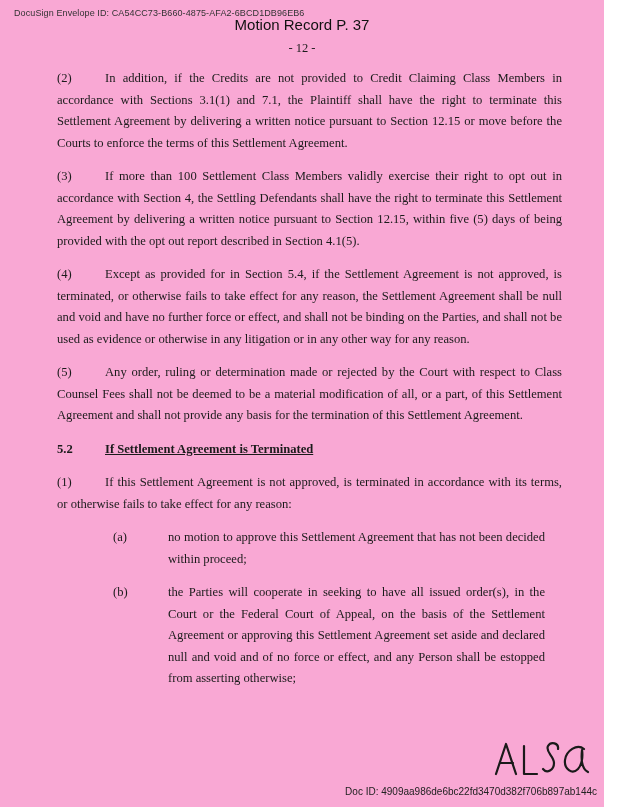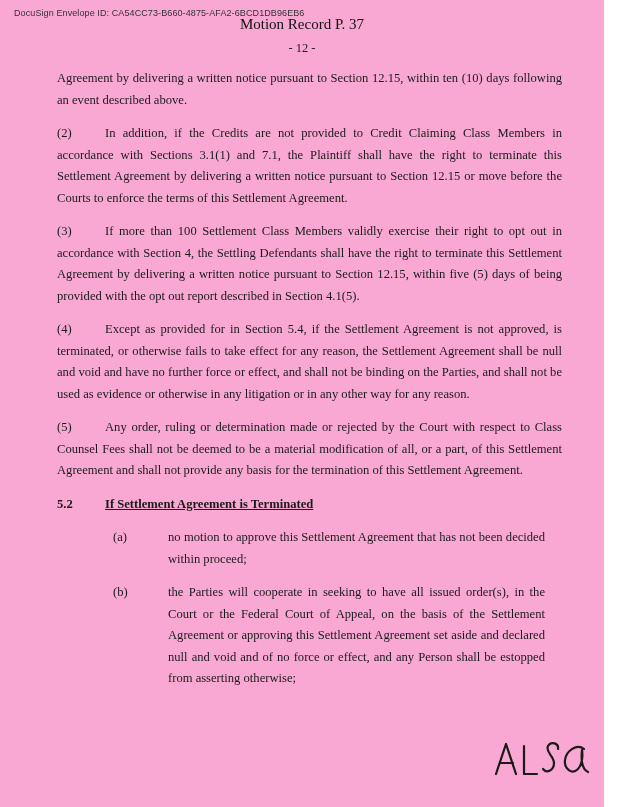--- a/index.html
+++ b/index.html
@@ -13,21 +13,21 @@
   }
   .docusign-line{
     position:absolute;left:14px;top:8px;
     font-family:"Liberation Sans", sans-serif;
     font-size:9px;color:#333333;letter-spacing:0.1px;
     white-space:nowrap;
   }
   .stamp{
     position:absolute;left:0;top:16px;width:100%;
     text-align:center;
-    font-family:Liberation Serif, serif;
+    font-family:Liberation Sans, sans-serif;
     font-size:15px;color:#111111;
   }
   .page-number{
     position:absolute;left:0;top:41px;width:100%;
     text-align:center;
     font-size:12.5px;color:#1b1b1b;
   }
   .body-text{
     position:absolute;left:57px;top:68px;width:505px;
     font-size:12.6px;line-height:21.5px;
@@ -72,23 +72,20 @@
 <div class="page">
 
   <div class="docusign-line">DocuSign Envelope ID: CA54CC73-B660-4875-AFA2-6BCD1DB96EB6</div>
 
   <div class="stamp">Motion Record P. 37</div>
 
   <div class="page-number">- 12 -</div>
 
   <div class="body-text">
 
-    <p class="para">
-      <span>Agreement by delivering a written notice pursuant to Section 12.15, within ten (10) days following an event described above.</span>
-    </p>
 
     <p class="para">
       <span class="pnum">(2)</span><span>In addition, if the Credits are not provided to Credit Claiming Class Members in accordance with Sections 3.1(1) and 7.1, the Plaintiff shall have the right to terminate this Settlement Agreement by delivering a written notice pursuant to Section 12.15 or move before the Courts to enforce the terms of this Settlement Agreement.</span>
     </p>
 
     <p class="para">
       <span class="pnum">(3)</span><span>If more than 100 Settlement Class Members validly exercise their right to opt out in accordance with Section 4, the Settling Defendants shall have the right to terminate this Settlement Agreement by delivering a written notice pursuant to Section 12.15, within five (5) days of being provided with the opt out report described in Section 4.1(5).</span>
     </p>
 
     <p class="para">
@@ -96,20 +93,23 @@
     </p>
 
     <p class="para">
       <span class="pnum">(5)</span><span>Any order, ruling or determination made or rejected by the Court with respect to Class Counsel Fees shall not be deemed to be a material modification of all, or a part, of this Settlement Agreement and shall not provide any basis for the termination of this Settlement Agreement.</span>
     </p>
 
     <p class="heading">
       <span class="pnum">5.2</span><span>If Settlement Agreement is Terminated</span>
     </p>
 
+    <p class="para">
+      <span class="pnum">(1)</span><span>If this Settlement Agreement is not approved, is terminated in accordance with its terms, or otherwise fails to take effect for any reason:</span>
+    </p>
 
     <div class="sub-item">
       <span class="sub-label">(a)</span>
       <div class="sub-text">no motion to approve this Settlement Agreement that has not been decided within proceed;</div>
     </div>
 
     <div class="sub-item">
       <span class="sub-label">(b)</span>
       <div class="sub-text">the Parties will cooperate in seeking to have all issued order(s), in the Court or the Federal Court of Appeal, on the basis of the Settlement Agreement or approving this Settlement Agreement set aside and declared null and void and of no force or effect, and any Person shall be estopped from asserting otherwise;</div>
     </div>
@@ -121,14 +121,15 @@
     <path d="M4,36 L14,6 L24,36"></path>
     <path d="M8,25 L21,25"></path>
 
     <path d="M32,8 L32,36 L45,36"></path>
 
     <path d="M66,11 C67,5 59,3 56,8 C53,14 62,18 62,25 C62,32 55,36 51,31"></path>
 
     <path d="M92,11 C85,5 74,13 73,22 C72,31 80,37 86,31 C90,27 91,18 90,12 C89,21 90,31 96,34"></path>
   </svg>
 
+  <div class="doc-id">Doc ID: 4909aa986de6bc22fd3470d382f706b897ab144c</div>
 
 </div>
 
 </body></html>

